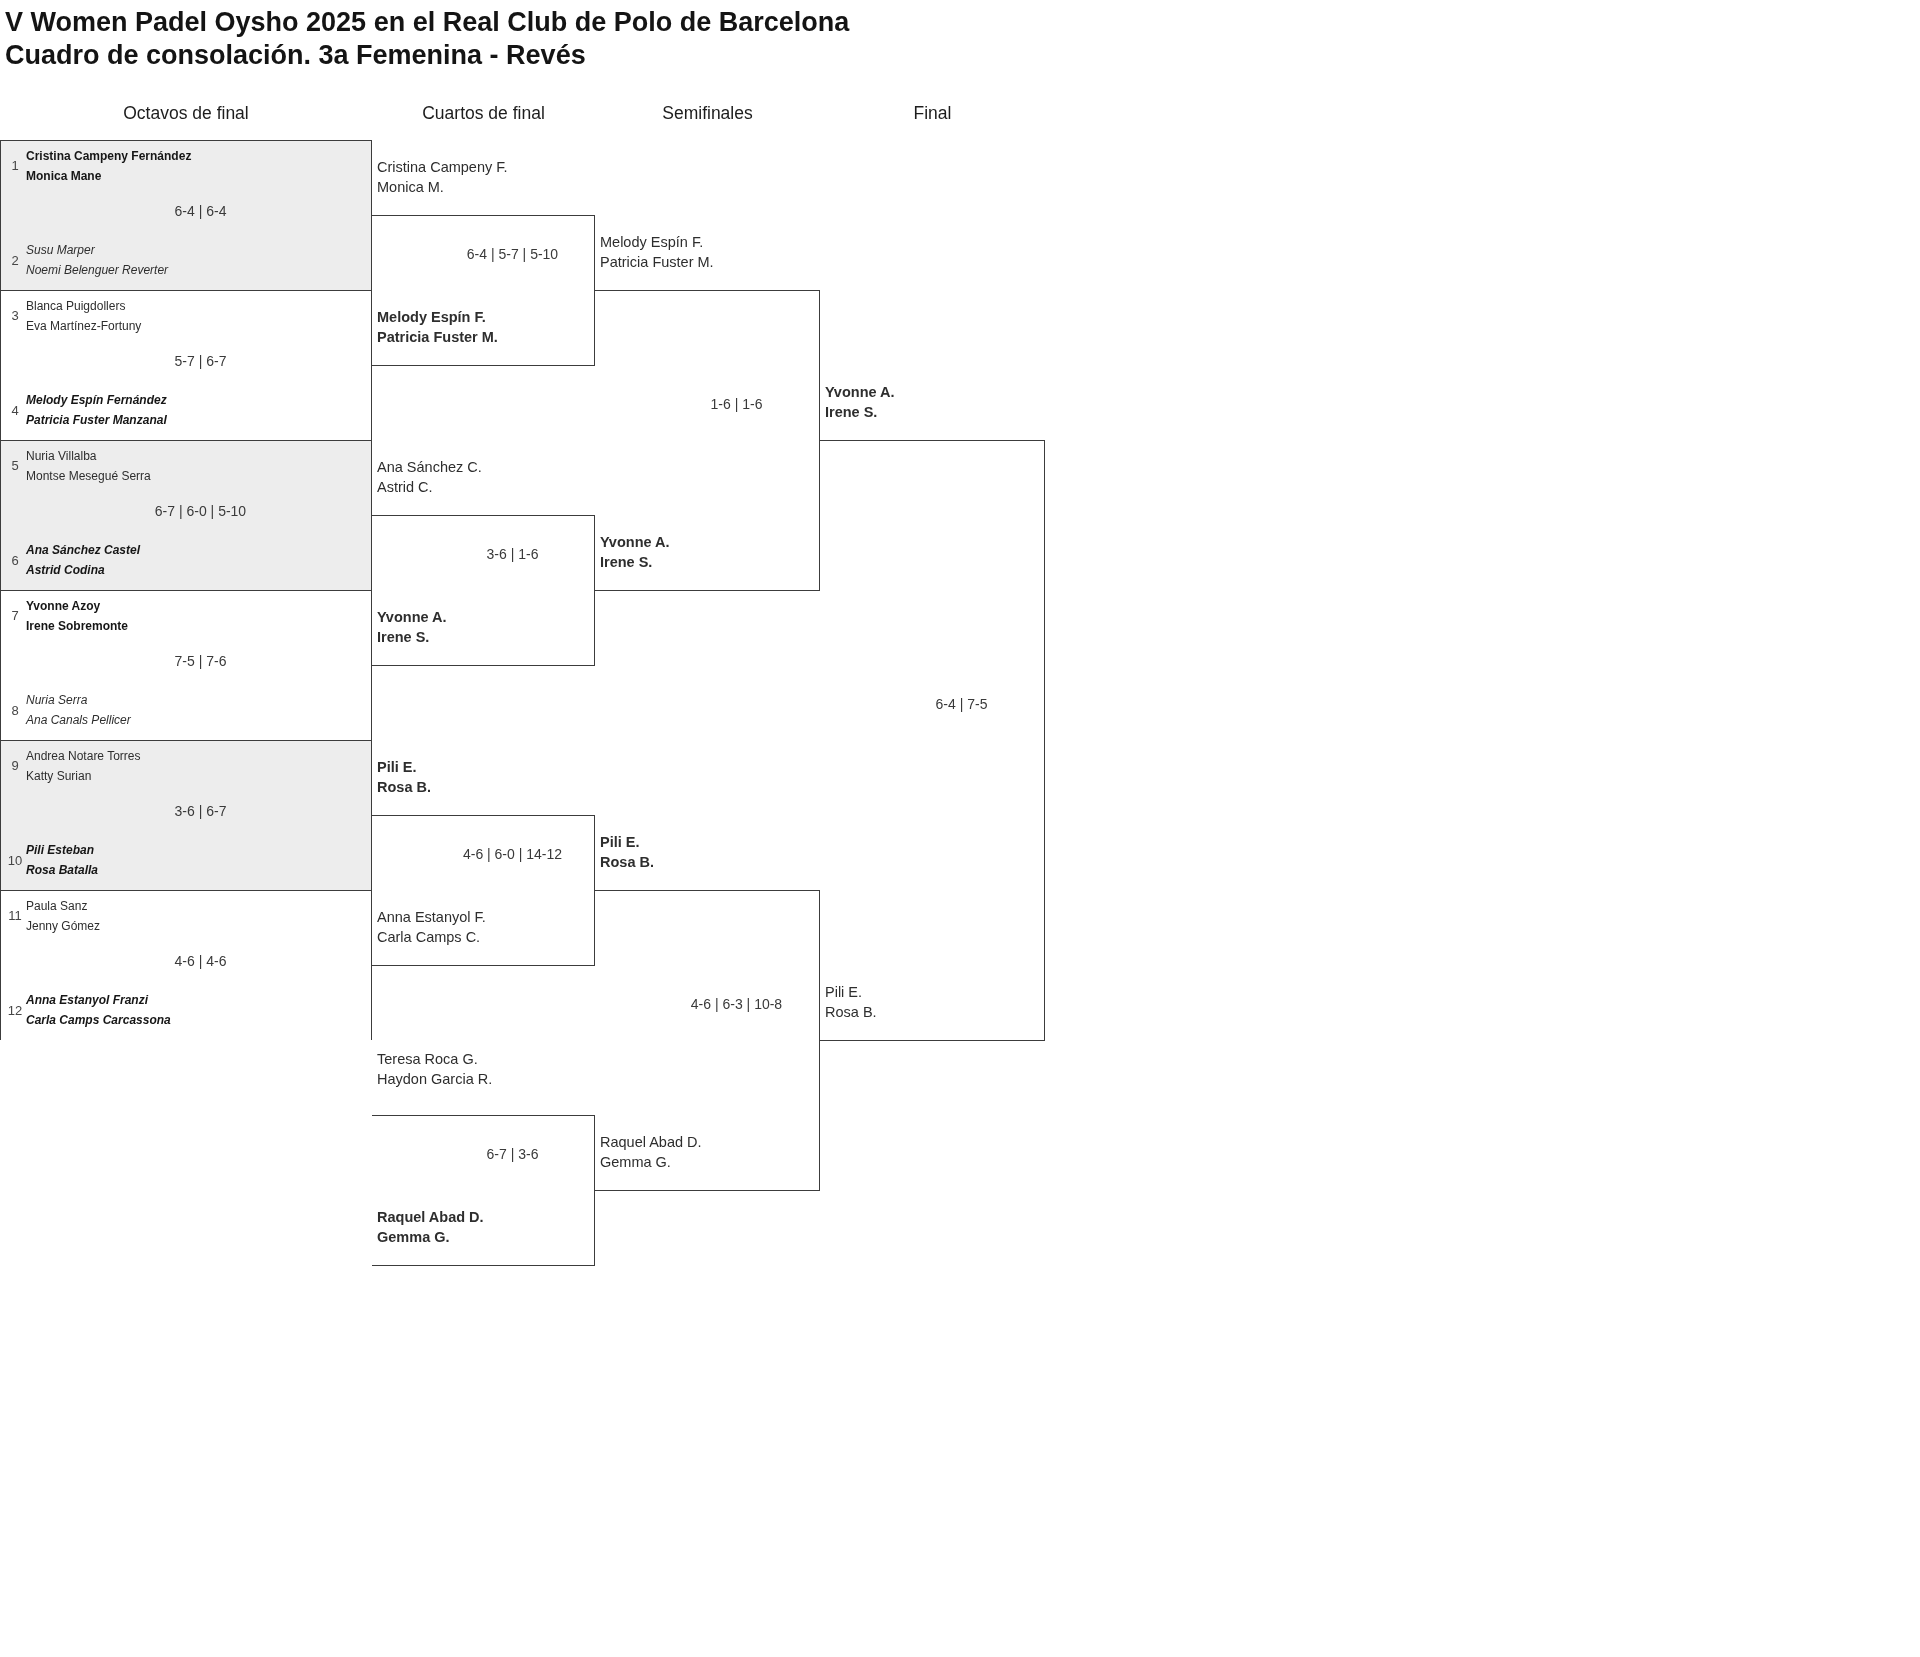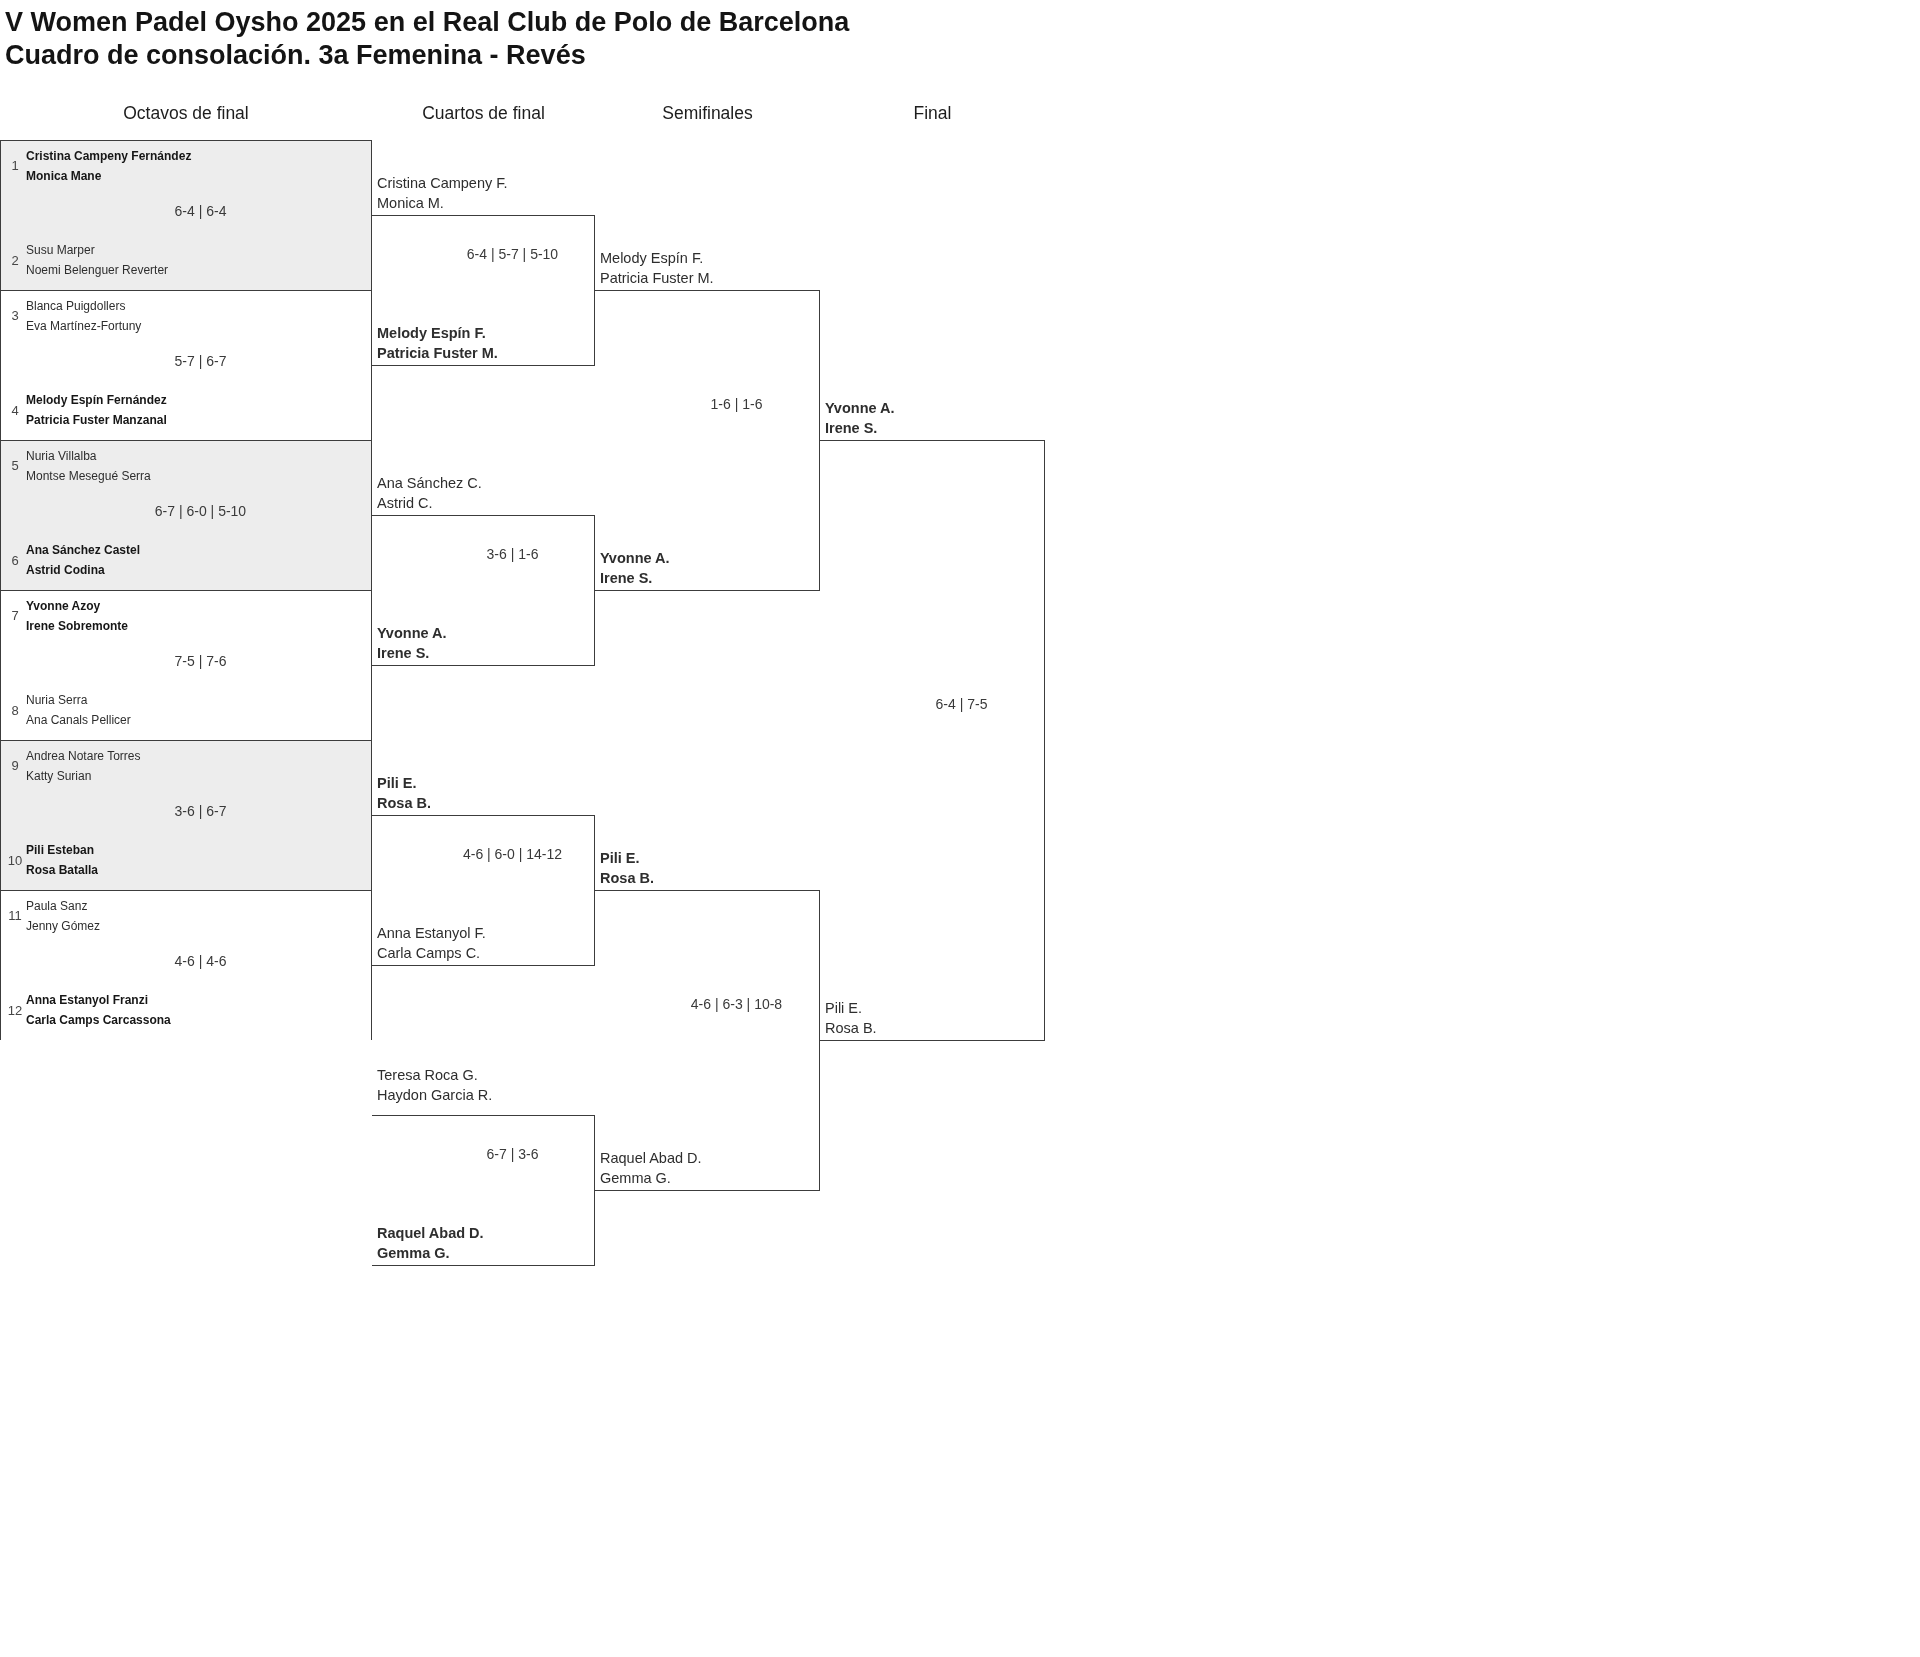--- a/index.html
+++ b/index.html
@@ -9,28 +9,28 @@
   .subtitle{top:39px;}
   .hd{position:absolute;top:103px;font-size:17.5px;font-weight:400;color:#1d1d1d;text-align:center;}
   
   .ob{position:absolute;left:0;width:372px;height:150px;box-sizing:border-box;
       border:1.5px solid #3c3c3c;border-bottom:none;background:#ffffff;}
   .ob.shaded{background:#ededed;}
   .ob.last{border-bottom:1.5px solid #3c3c3c;height:151.5px;}
   .sd{position:absolute;left:4px;width:20px;text-align:center;font-size:13px;color:#464646;}
   .sd.s1{top:17px;} .sd.s2{top:112px;}
   .tm{position:absolute;left:25px;font-size:12px;line-height:19.5px;white-space:nowrap;color:#2e2e2e;}
-  .tm.t1{top:6px;} .tm.t2{top:100px;}
+  .tm.t1{top:6px;} .tm.t2{top:100px;font-style:italic;}
   .winner{font-weight:700;color:#161616;}
   .sc{position:absolute;text-align:center;font-size:14px;color:#3a3a3a;white-space:nowrap;margin-left:29px;}
   .ob .sc{left:0;right:0;top:62px;}
   
   .br{position:absolute;box-sizing:border-box;border:solid #3c3c3c;border-width:1.5px 1.5px 1.5px 0;}
   
-  .adv{position:absolute;font-size:14.5px;line-height:19.5px;white-space:nowrap;color:#2e2e2e;margin-top:16px;}
+  .adv{position:absolute;font-size:14.5px;line-height:19.5px;white-space:nowrap;color:#2e2e2e;}
 </style>
 </head>
 <body>
 
 <div class="page">
 
   <div class="title">V Women Padel Oysho 2025 en el Real Club de Polo de Barcelona</div>
   <div class="title subtitle">Cuadro de consolación. 3a Femenina - Revés</div>
 
   <div class="hd" style="left:0;width:372px">Octavos de final</div>

